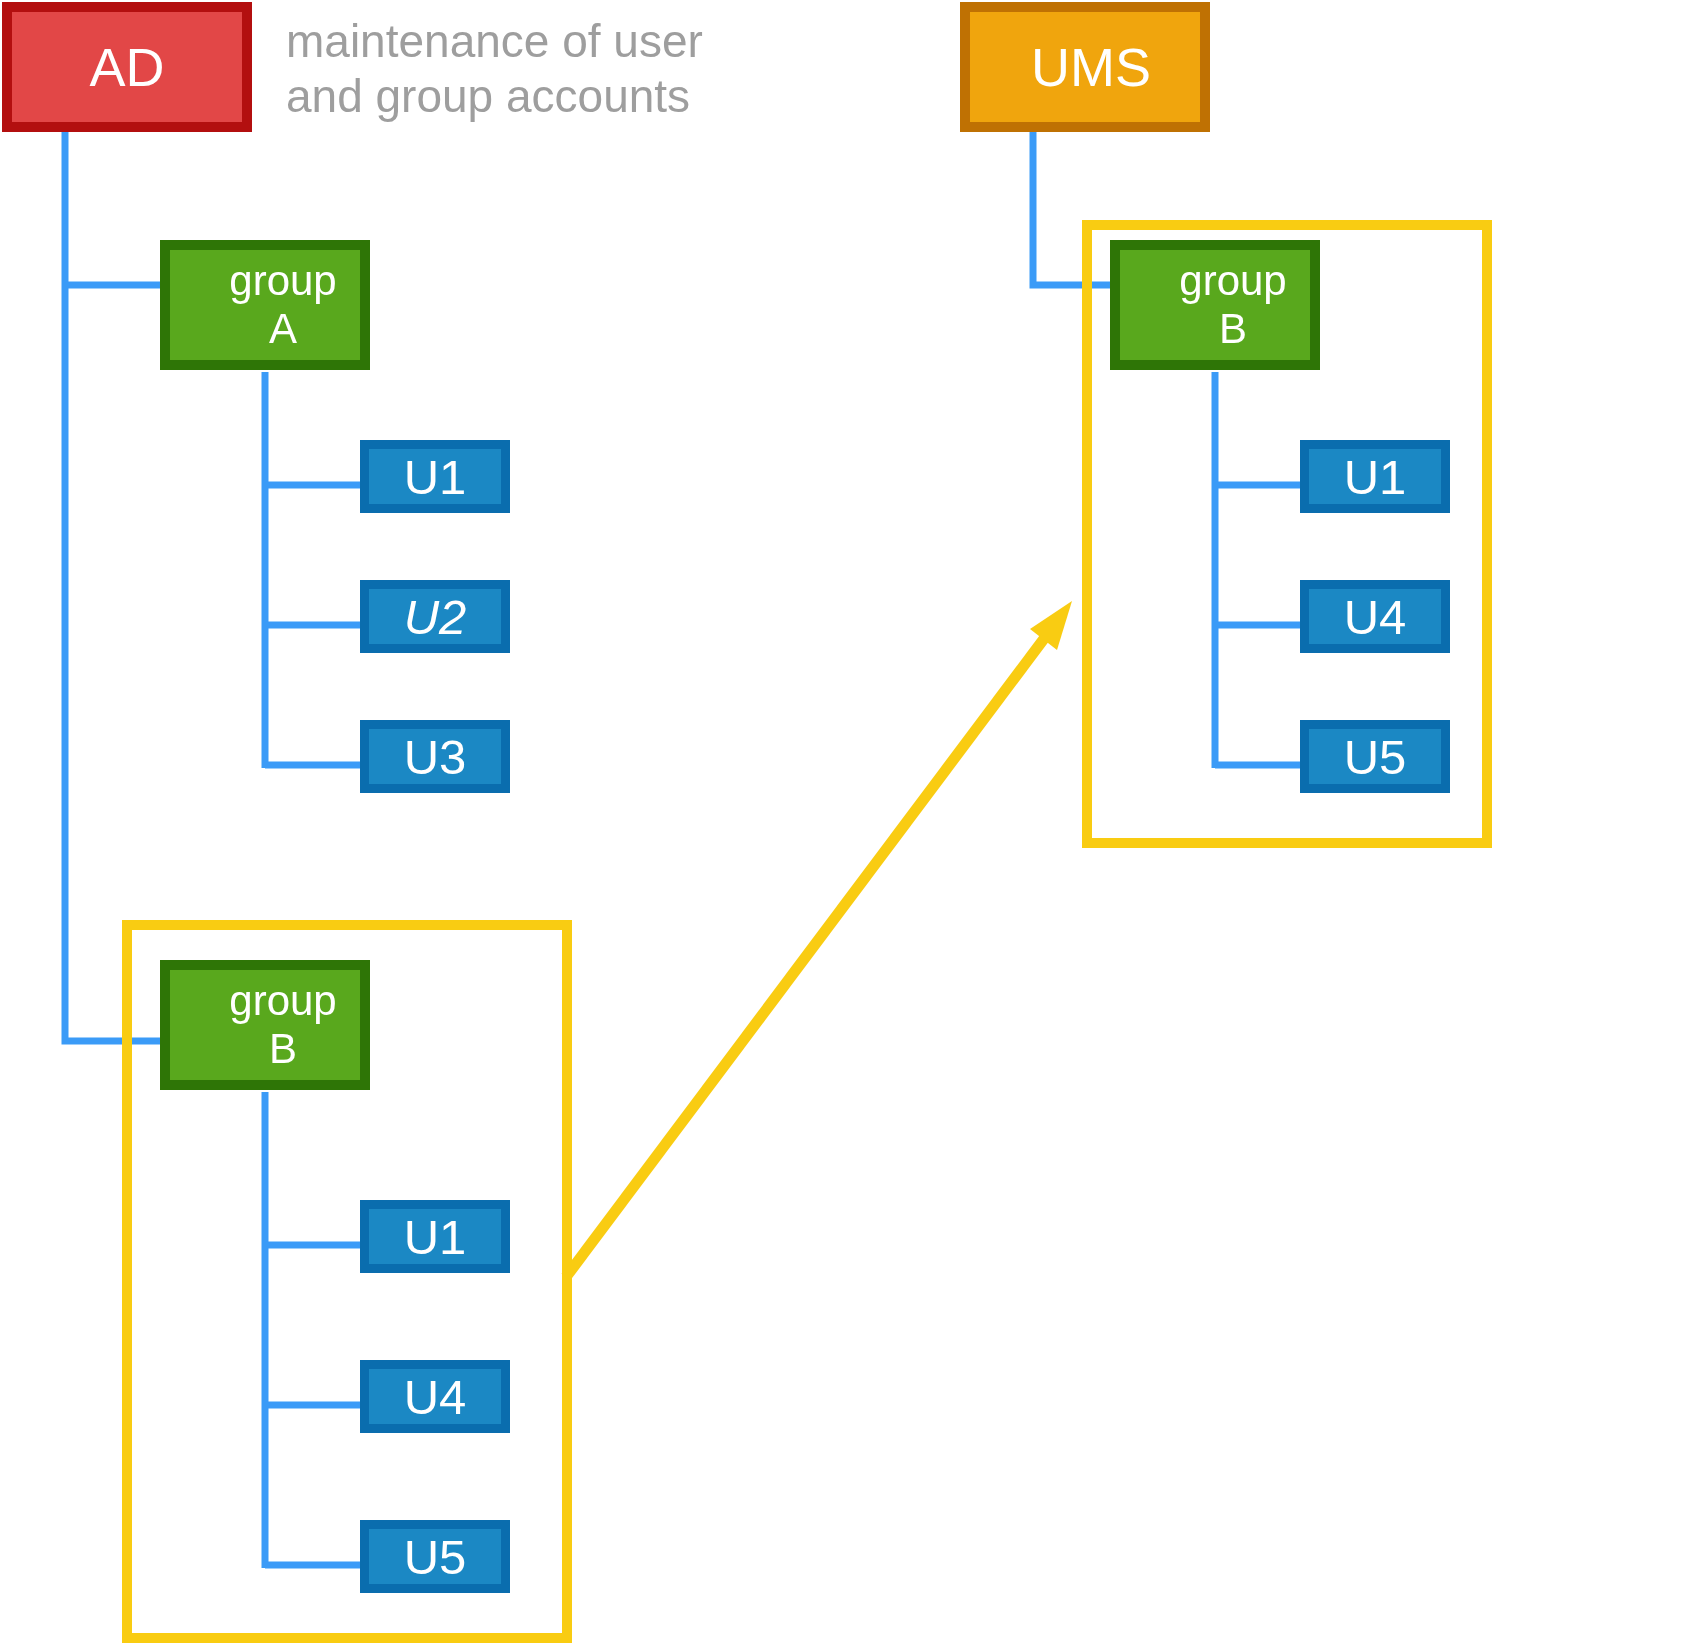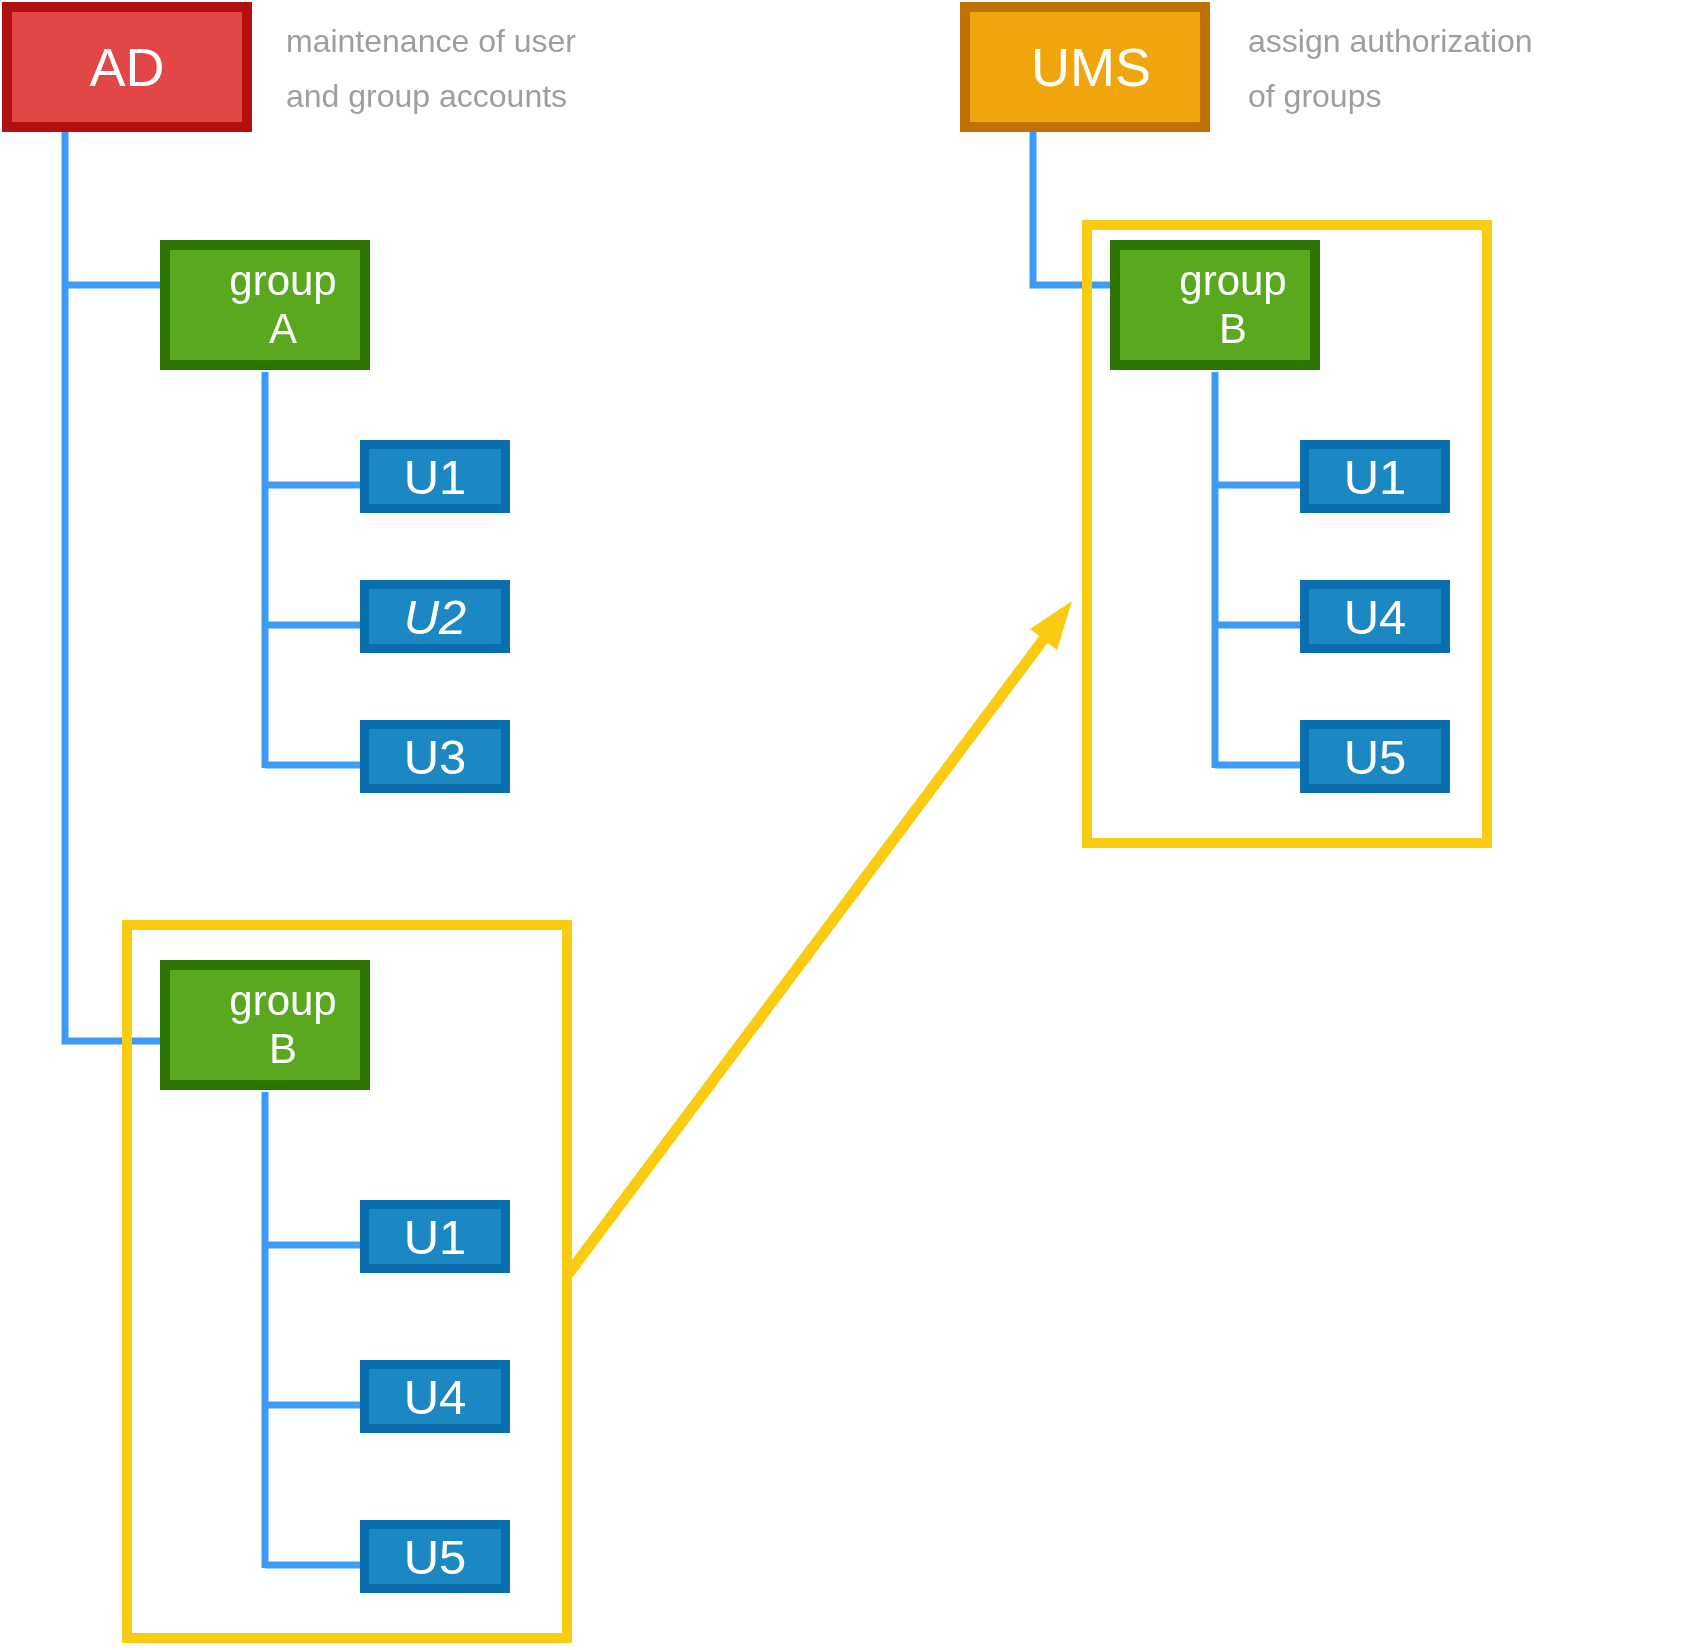--- a/index.html
+++ b/index.html
@@ -35,21 +35,21 @@
   .user{width:150px;height:73px;background:var(--user-fill);border:9px solid var(--user-border);font-size:49px;}
   .user.a1{left:360px;top:440px;} .user.a2{left:360px;top:580px;font-style:italic;} .user.a3{left:360px;top:720px;}
   .user.b1{left:360px;top:1200px;} .user.b2{left:360px;top:1360px;} .user.b3{left:360px;top:1520px;}
   .user.r1{left:1300px;top:440px;} .user.r2{left:1300px;top:580px;} .user.r3{left:1300px;top:720px;}
 
   .container{position:absolute;box-sizing:border-box;border:10px solid var(--highlight-yellow);
              background:transparent;z-index:2;}
   .container.left{left:122px;top:920px;width:450px;height:723px;}
   .container.right{left:1082px;top:220px;width:410px;height:628px;}
 
-  .caption{position:absolute;color:var(--caption-gray);font-size:32px;line-height:55px;
+  .caption{position:absolute;color:var(--caption-gray);font-size:46px;line-height:55px;
            white-space:pre-line;z-index:3;}
   .caption.ad{left:286px;top:14px;}
   .caption.ums{left:1248px;top:14px;}
 </style>
 </head>
 <body>
 
 <div class="stage">
 
   <svg class="layer" width="1706" height="1650" style="z-index:1">
@@ -61,22 +61,20 @@
   </svg>
 
   <div class="container left"></div>
   <div class="container right"></div>
 
   <div class="node root ad">AD</div>
   <div class="node root ums">UMS</div>
 
   <div class="caption ad">maintenance of user
 and group accounts</div>
-  <div class="caption ums">assign authorization
-of groups</div>
 
   <div class="node group ga">group
 A</div>
   <div class="node group gb-ad">group
 B</div>
   <div class="node group gb-ums">group
 B</div>
 
   <div class="node user a1">U1</div>
   <div class="node user a2">U2</div>

